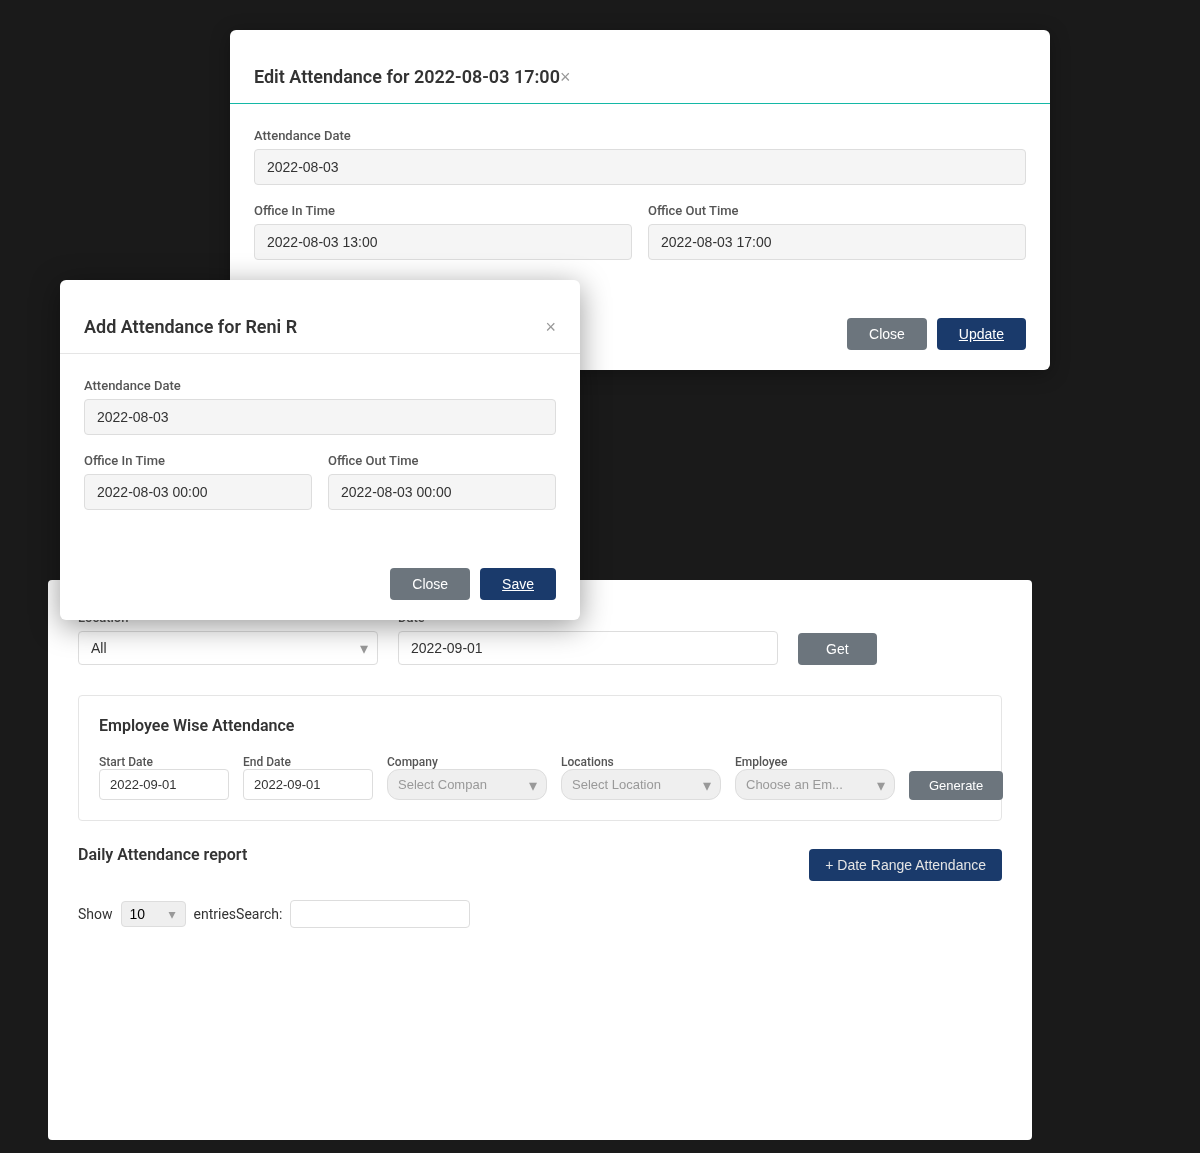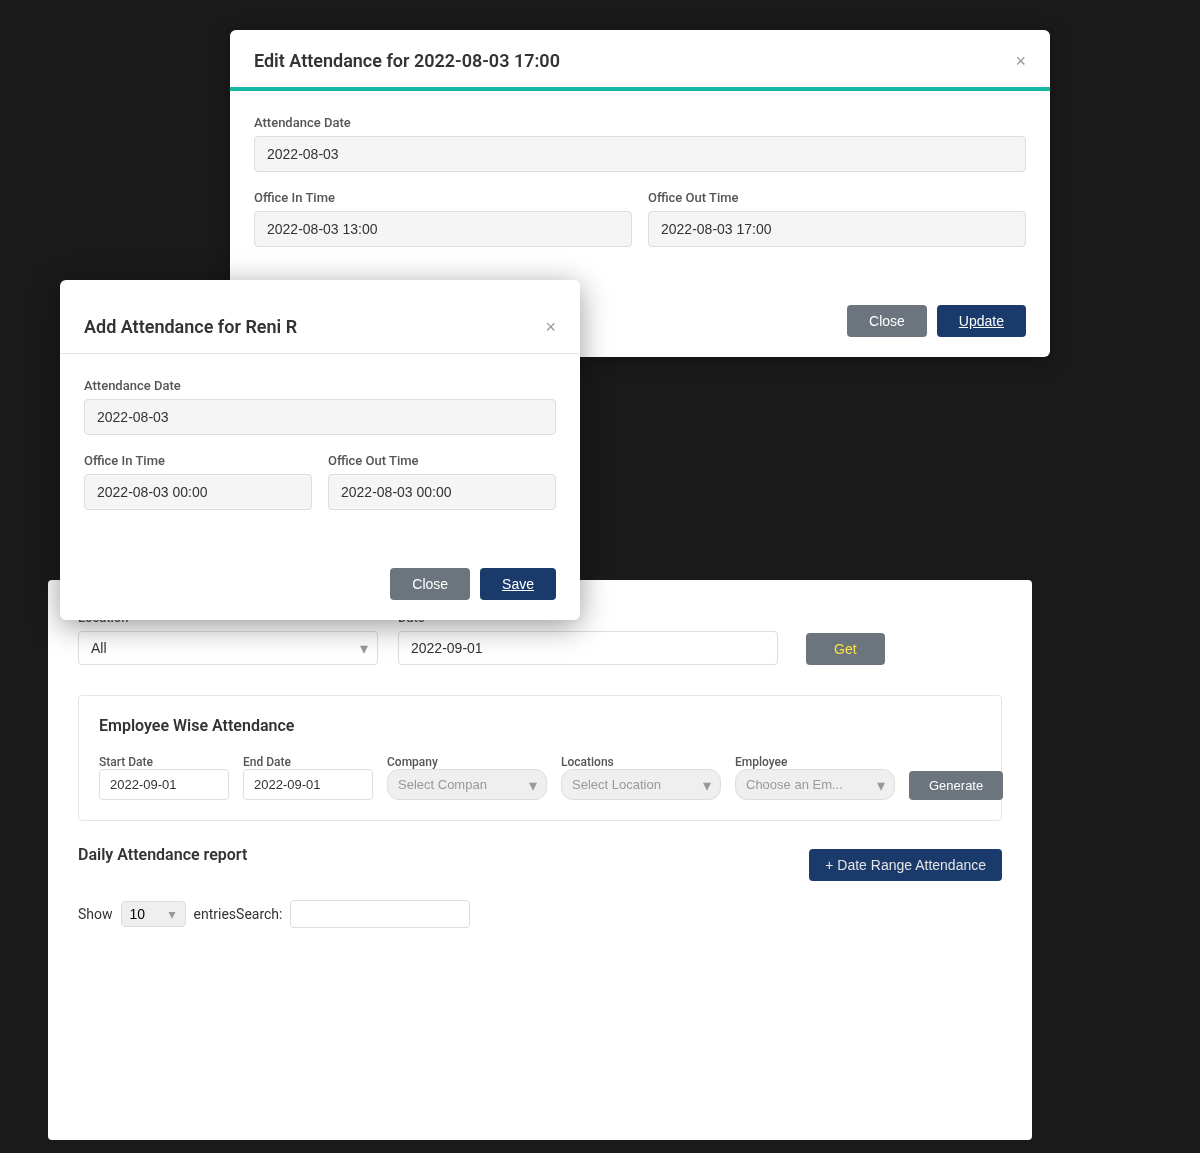--- a/index.html
+++ b/index.html
@@ -30,24 +30,23 @@
       left: 230px;
       top: 30px;
       width: 820px;
       background: #fff;
       border-radius: 6px;
       box-shadow: 0 4px 20px rgba(0,0,0,0.3);
       z-index: 10;
     }
     .modal-edit .modal-header {
       display: flex;
-      justify-content: space-between;
-      align-items: center;
-      padding: 20px 24px 16px;
-      border-bottom: 4px solid #14b8a6;
+      align-items: center;
+      padding: 36px 24px 16px;
+      border-bottom: 1px solid #14b8a6;
     }
     .modal-edit .modal-title {
       font-size: 18px;
       font-weight: 600;
       color: #333;
     }
     .modal-edit .modal-body {
       padding: 24px;
     }
 
@@ -185,26 +184,25 @@
       right: 10px;
       top: 50%;
       transform: translateY(-50%);
       color: #999;
       pointer-events: none;
     }
 
     .btn-get {
       padding: 8px 28px;
       background: #6c757d;
-      color: #fde047;
+      color: #ffffff;
       border: none;
       border-radius: 4px;
       font-size: 14px;
       cursor: pointer;
-      margin-left: 8px;
     }
 
     .section-title {
       font-size: 16px;
       font-weight: 600;
       color: #333;
       margin-bottom: 20px;
     }
 
     .emp-wise-section {

